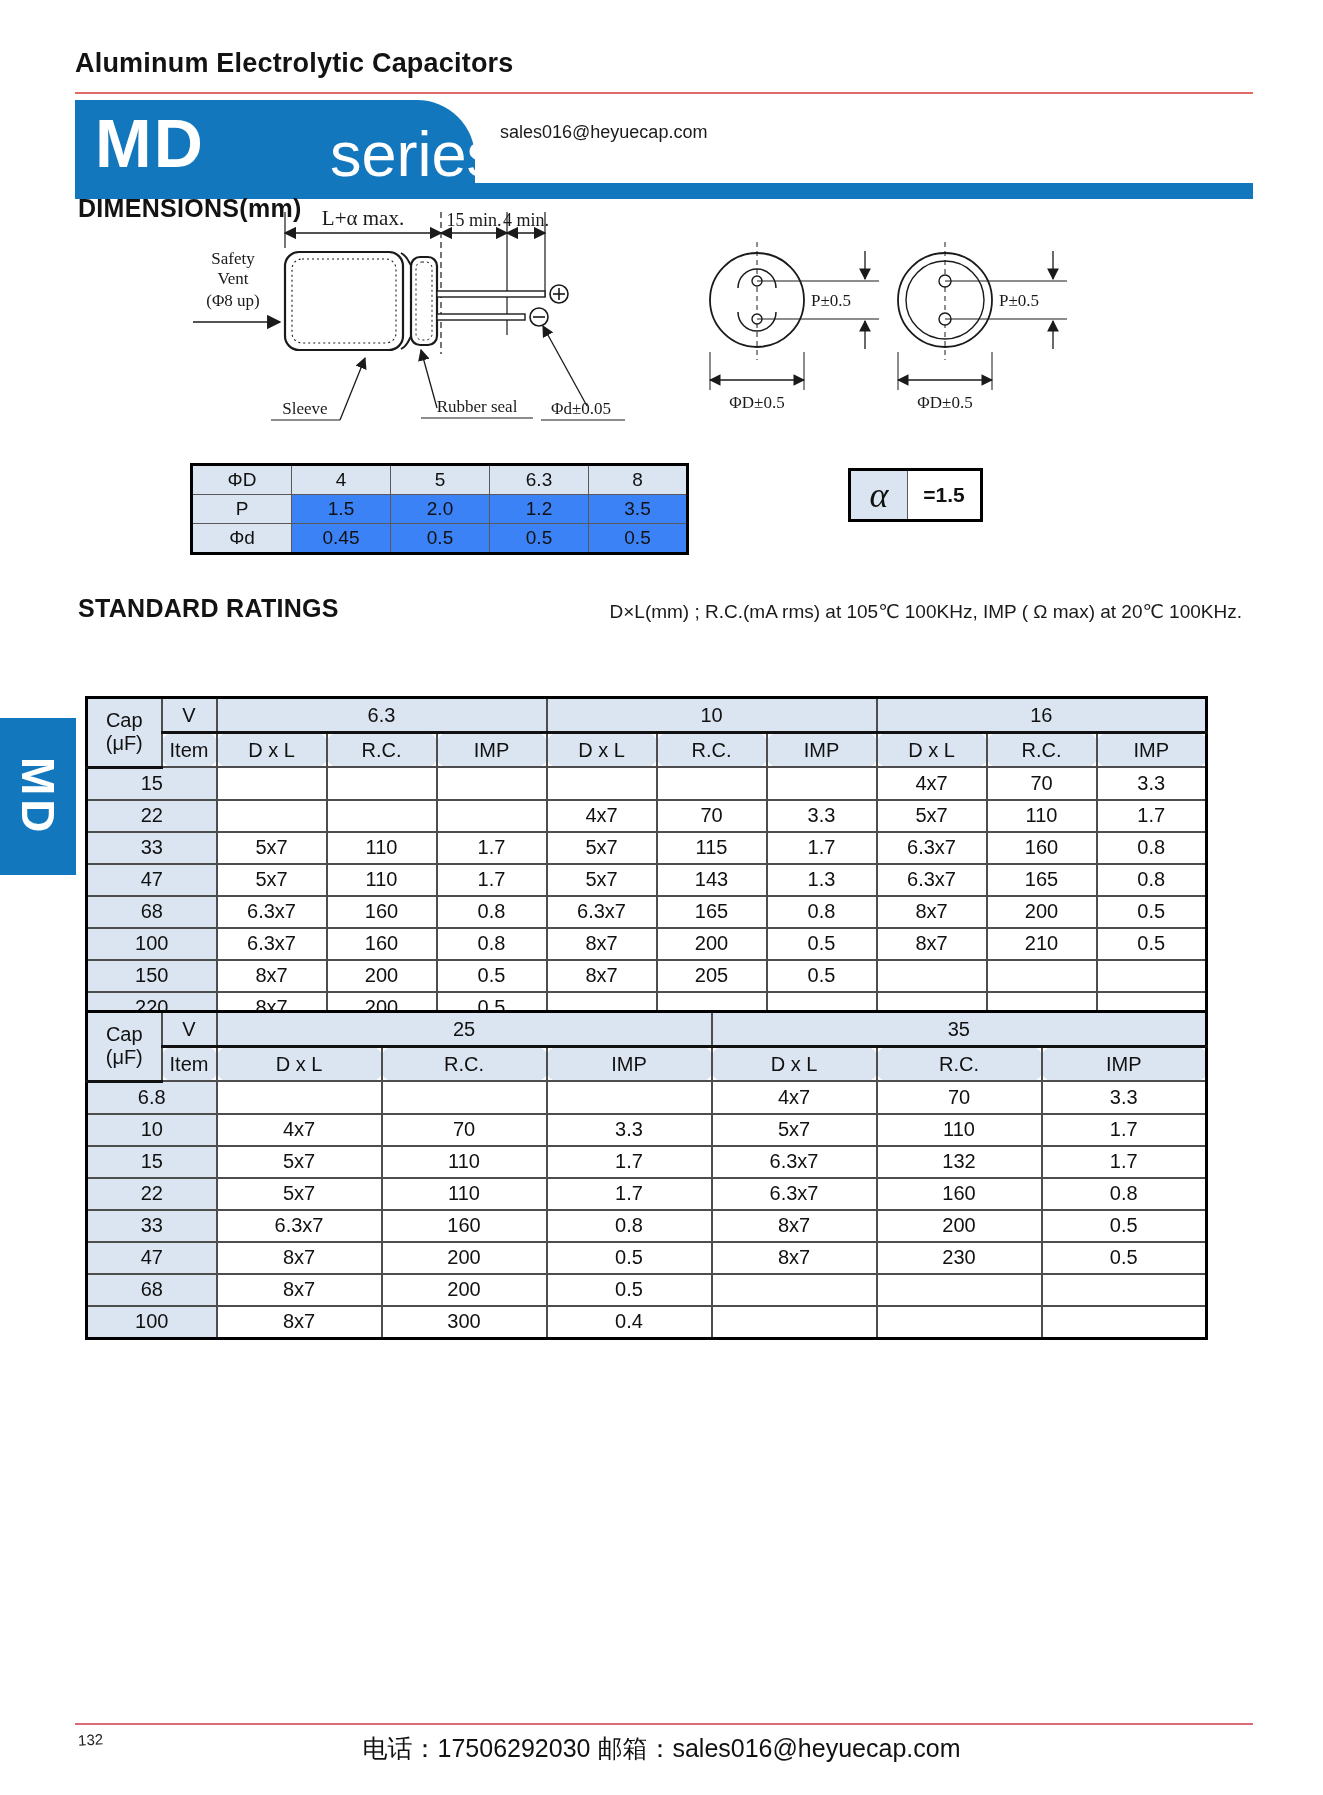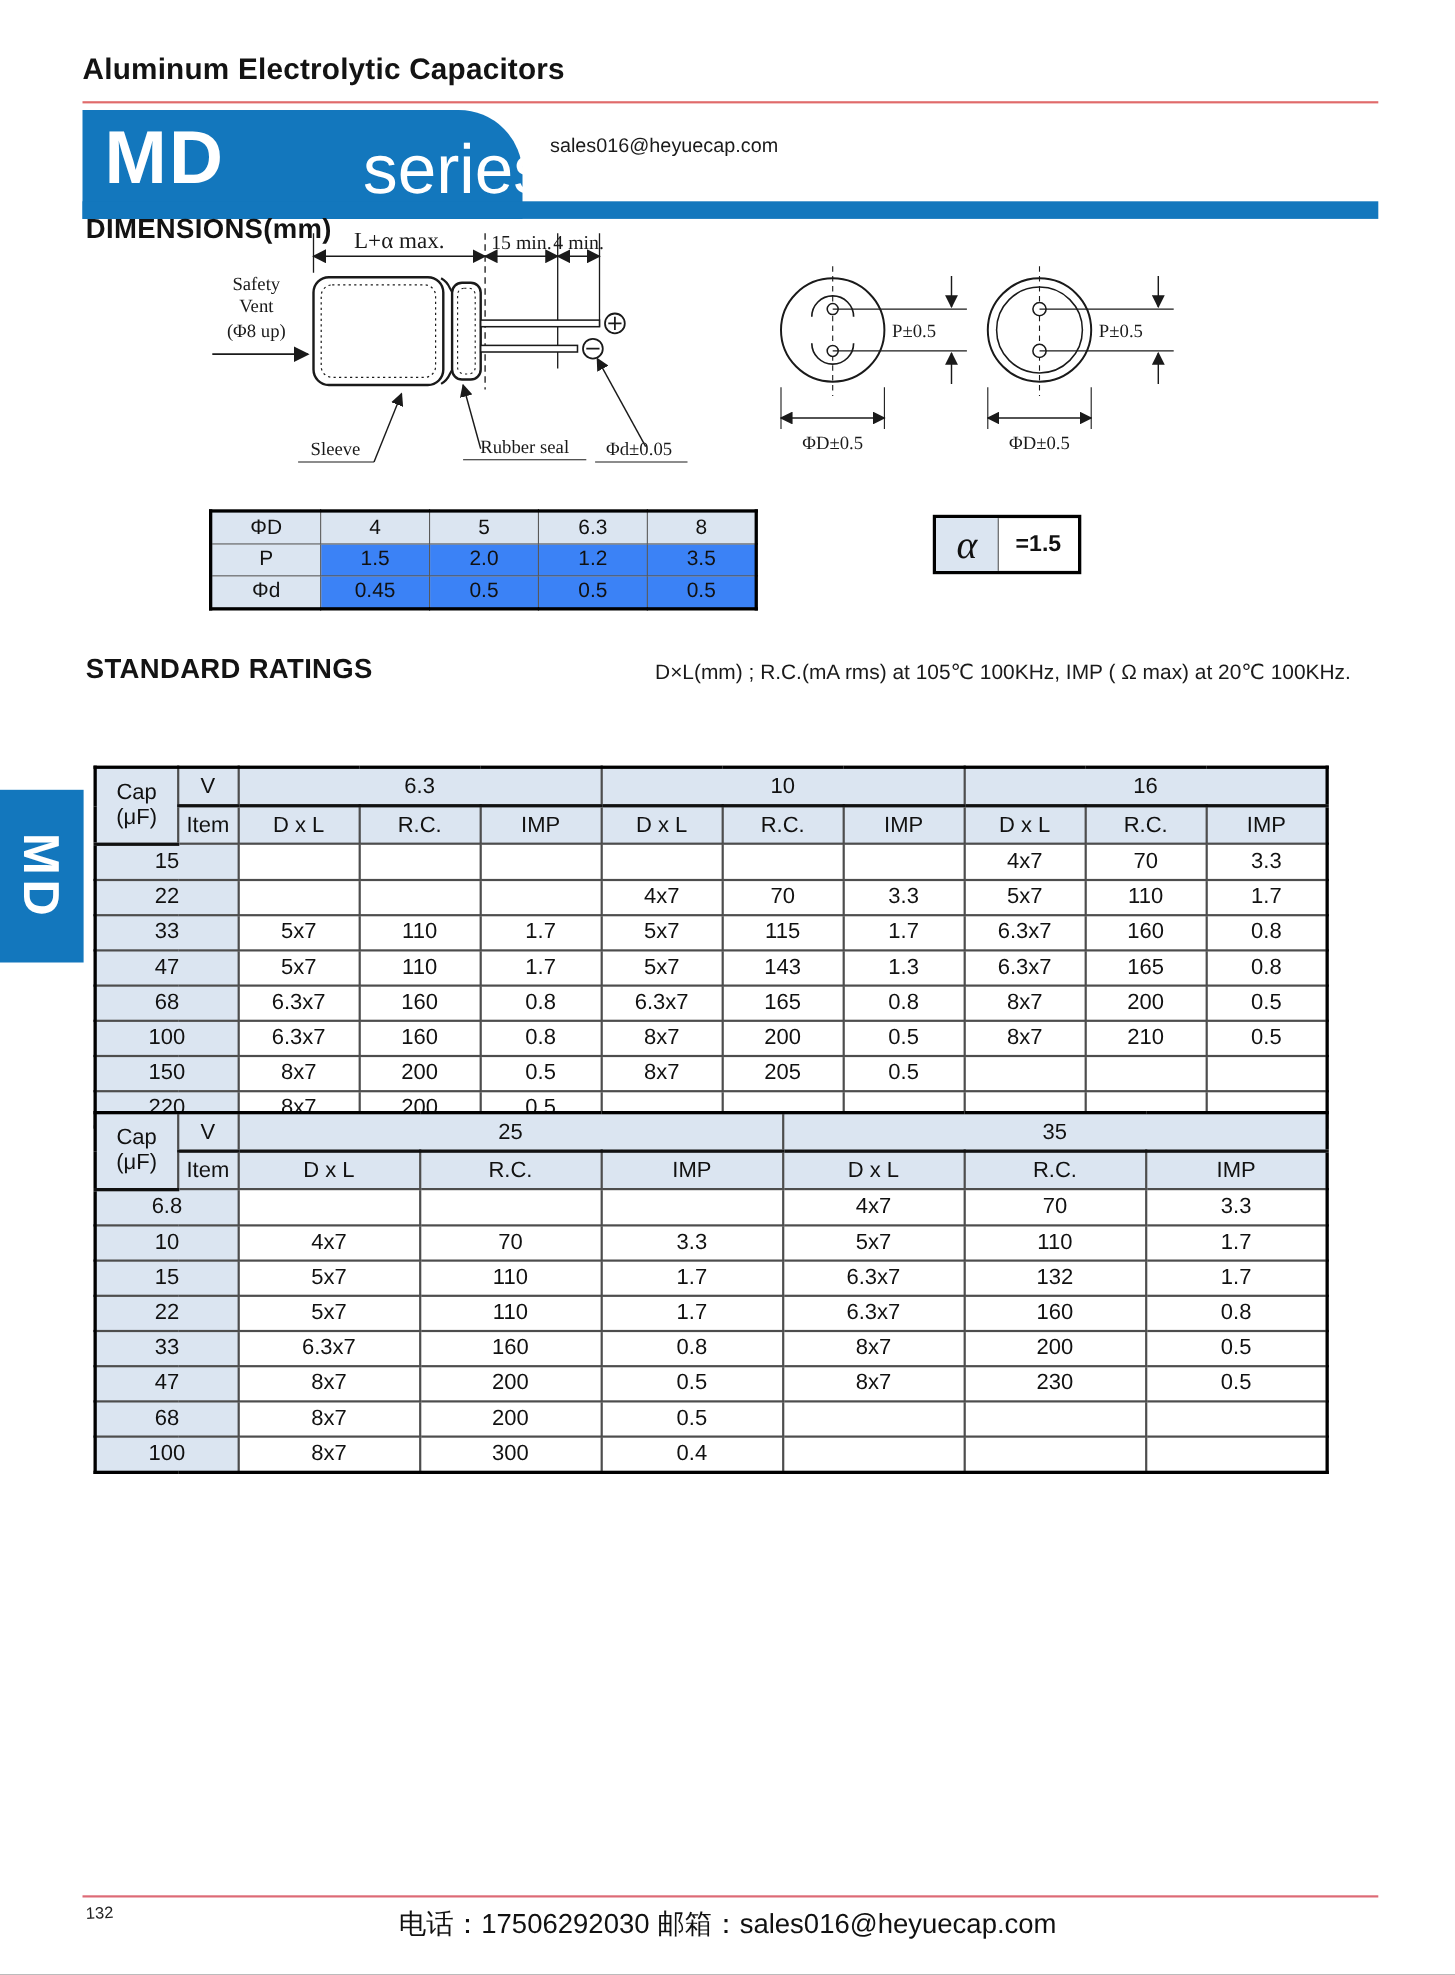--- a/index.html
+++ b/index.html
@@ -12,21 +12,21 @@
   .brand{top:36px;right:70px;font-size:46px;font-weight:bold;font-style:italic;color:#c4232b;letter-spacing:1px;}
   .rule-red{left:75px;top:92px;width:1178px;height:2px;background:#e06b6b;}
   .banner-block{left:75px;top:100px;width:400px;height:99px;background:#1377bd;border-top-right-radius:58px;}
   .banner-strip{left:75px;top:183px;width:1178px;height:16px;background:#1377bd;}
   .series-code{left:95px;top:104px;font-size:68px;font-weight:bold;color:#fff;letter-spacing:2px;}
   .series-label{left:296px;top:118px;font-size:63px;color:#fff;margin-left:34px;}
   .series-email{left:500px;top:122px;font-size:18px;color:#1a1a1a;}
 
   
   .sec-title{font-size:25px;font-weight:bold;color:#131313;letter-spacing:0.3px;}
-  .ratings-note{top:600px;right:95px;font-size:19px;color:#1a1a1a;}
+  .ratings-note{top:600px;right:81px;font-size:19px;color:#1a1a1a;}
 
   
   .diagram{left:185px;top:200px;}
   .dserif{font-family:"Liberation Serif","DejaVu Serif",serif;fill:#1a1a1a;}
 
   
   table{border-collapse:collapse;table-layout:fixed;margin-top:48px;}
   .size-table{left:190px;top:415px;width:497px;border:3px solid #000;}
   .size-table td{border:1.5px solid #595959;height:28px;text-align:center;font-size:19px;padding:0;background:#3b82f6;}
   .size-table td.lbl{background:#dbe5f1;}
@@ -36,21 +36,21 @@
   .alpha-box{left:848px;top:468px;width:129px;height:48px;border:3px solid #000;display:flex;}
   .alpha-cell{width:56px;background:#dbe5f1;border-right:1.5px solid #595959;display:flex;align-items:center;justify-content:center;
               font-family:"Liberation Serif","DejaVu Serif",serif;font-style:italic;font-size:36px;}
   .alpha-val{flex:1;display:flex;align-items:center;justify-content:center;font-size:21px;font-weight:bold;}
 
   
   .ratings{border:3px solid #000;background:#fff;}
   .ratings th,.ratings td{border:2px solid #4d4d4d;text-align:center;padding:0;font-weight:normal;font-size:20px;color:#111;}
   .ratings th{background:#dbe5f1;}
   .ratings .vrow th{height:32px;border-bottom:3px solid #111;}
-  .ratings .irow th{height:32px;}
+  .ratings .irow th{height:32px;border-radius:10px;}
   .ratings td{height:30px;background:#fff;}
   .ratings td.cap{background:#dbe5f1;}
   .ratings .caphead{line-height:1.15;}
   .t1{left:85px;top:648px;width:1120px;}
   .t2{left:85px;top:962px;width:1120px;}
 
   
   .side-tab{left:0;top:718px;width:76px;height:157px;background:#1377bd;display:flex;align-items:center;justify-content:center;}
   .side-tab span{writing-mode:vertical-rl;color:#fff;font-size:46px;font-weight:bold;letter-spacing:4px;}
 

